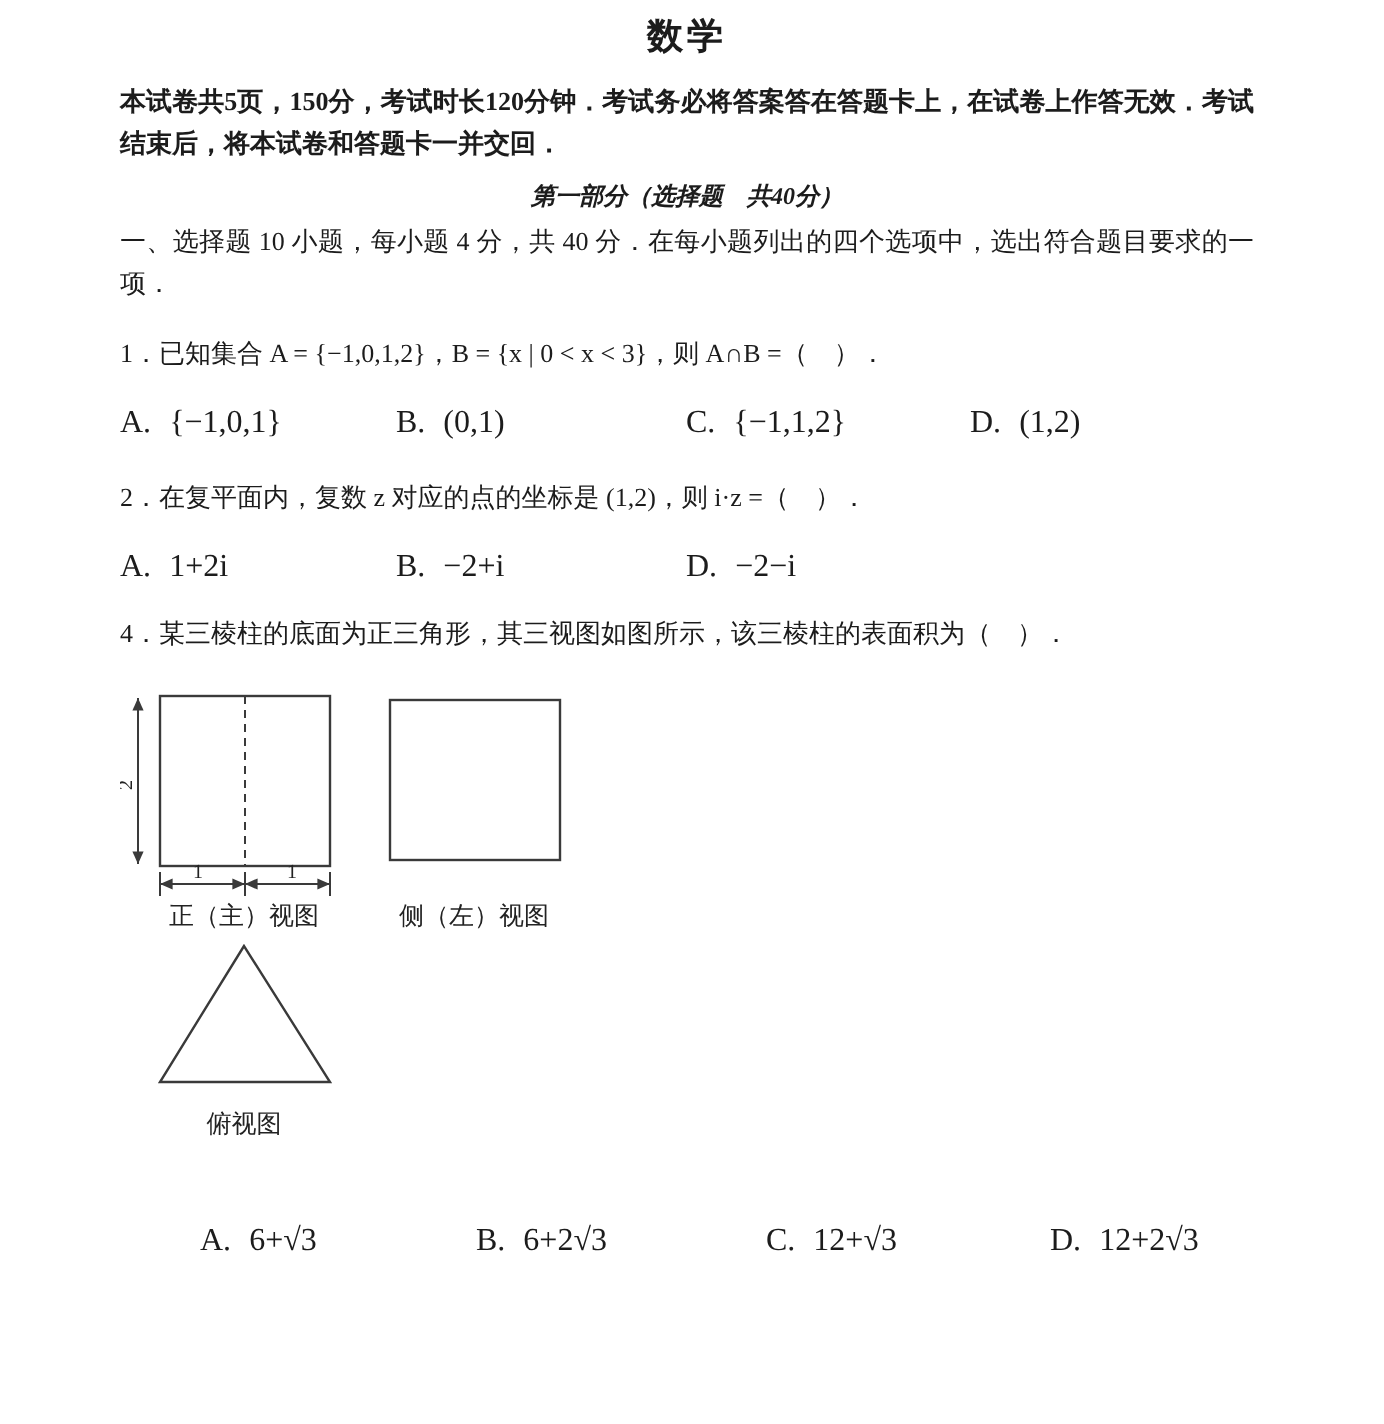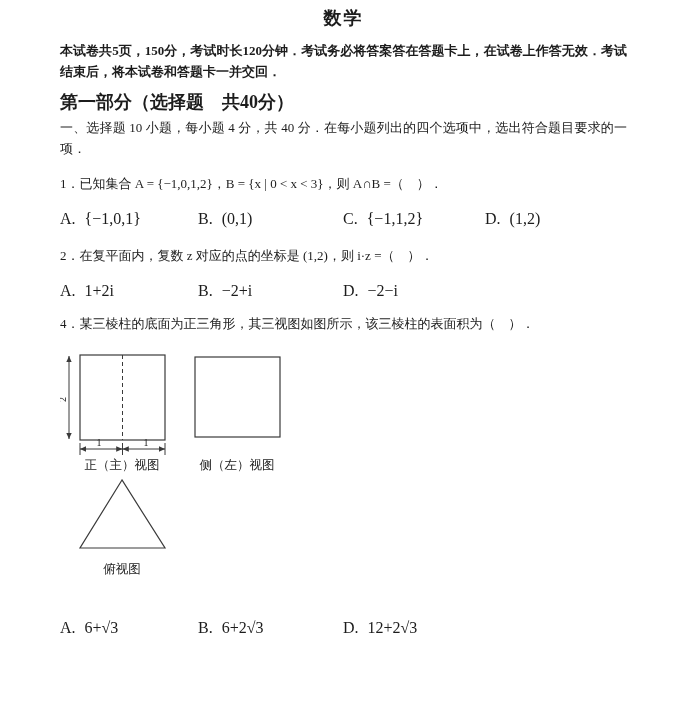--- a/index.html
+++ b/index.html
@@ -10,41 +10,41 @@
   }
   .page{padding:4px 65px 0 60px;}
   .title{
     text-align:center;font-size:18px;font-weight:bold;
     margin:2px 0 10px 0;letter-spacing:2px;
   }
   .intro{
     font-size:13px;line-height:1.62;margin:0 0 6px 0;text-align:justify;font-weight:bold;
   }
   .section-heading{
-    font-weight:bold;font-size:18px;margin:8px 0 4px 0;
+    text-align:center;font-weight:bold;font-size:12px;margin:8px 0 4px 0;font-style:italic;
   }
   .instructions{
     font-weight:normal;font-size:13px;line-height:1.6;margin:4px 0 0 0;text-align:justify;
   }
   .stem{font-size:13px;margin:15px 0 0 0;line-height:1.4;}
   .options{
     display:grid;
     grid-template-columns:138px 145px 142px auto;
     font-size:16px;
     margin:17px 0 0 0;
   }
   .option .opt-label{margin-right:9px;}
   .q2 .stem,.q3 .stem{margin-top:19px;}
   .diagram{margin:14px 0 0 0;}
   .diagram svg{display:block;}
   .diagram text{
     font-family:"Liberation Serif","DejaVu Serif",serif;
     fill:#222;
   }
-  .q4-options{margin-top:40px;}
+  .q4-options{margin-top:40px;margin-left:40px;}
 </style>
 </head>
 <body>
 
 <div class="page">
 
   <div class="title">数学</div>
 
   <p class="intro">本试卷共5页，150分，考试时长120分钟．考试务必将答案答在答题卡上，在试卷上作答无效．考试结束后，将本试卷和答题卡一并交回．</p>
 
@@ -113,17 +113,18 @@
         <g>
           <polygon points="62,133 20,201 105,201" fill="none" stroke="#3a3a3a" stroke-width="1.2"></polygon>
         </g>
         <text x="62" y="226" font-size="12.5" text-anchor="middle">俯视图</text>
       </svg>
     </div>
 
     <div class="options q4-options">
       <span class="option"><span class="opt-label">A.</span><span>6+√3</span></span>
       <span class="option"><span class="opt-label">B.</span><span>6+2√3</span></span>
+      <span class="option"><span class="opt-label">C.</span><span>12+√3</span></span>
       <span class="option"><span class="opt-label">D.</span><span>12+2√3</span></span>
     </div>
   </div>
 
 </div>
 
 </body></html>

